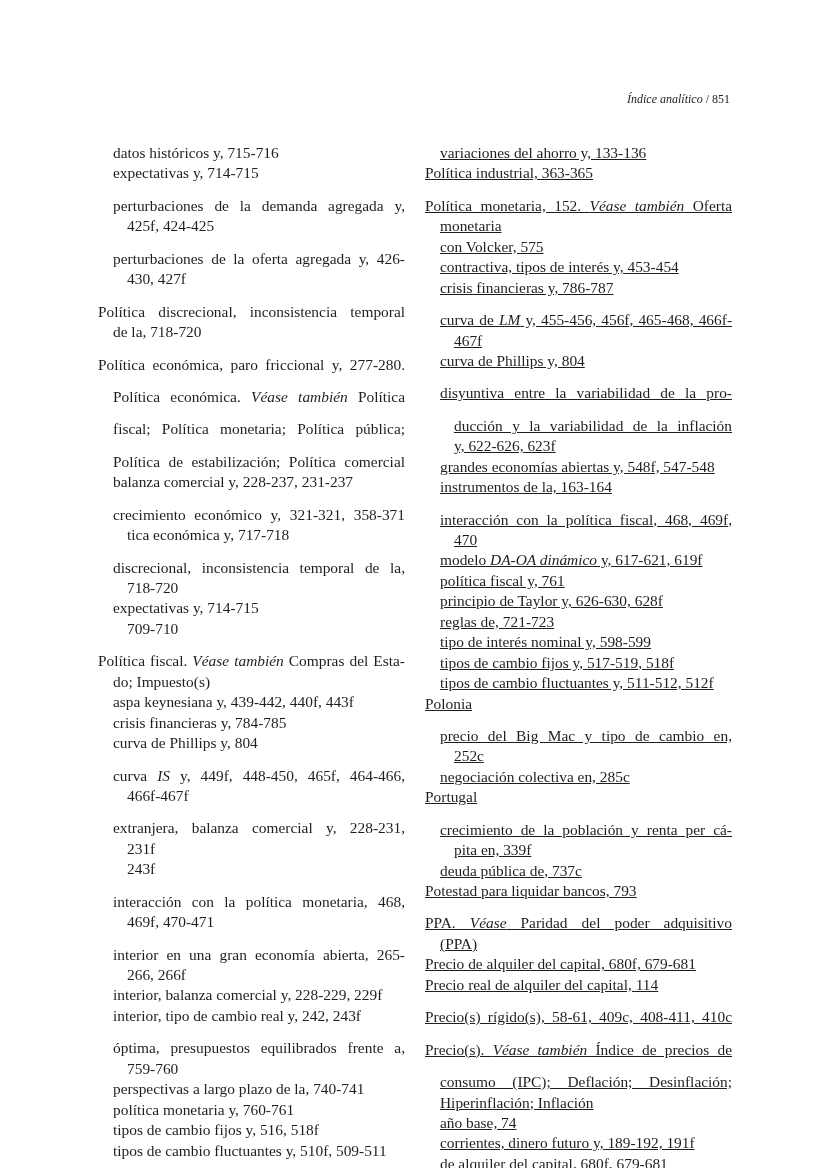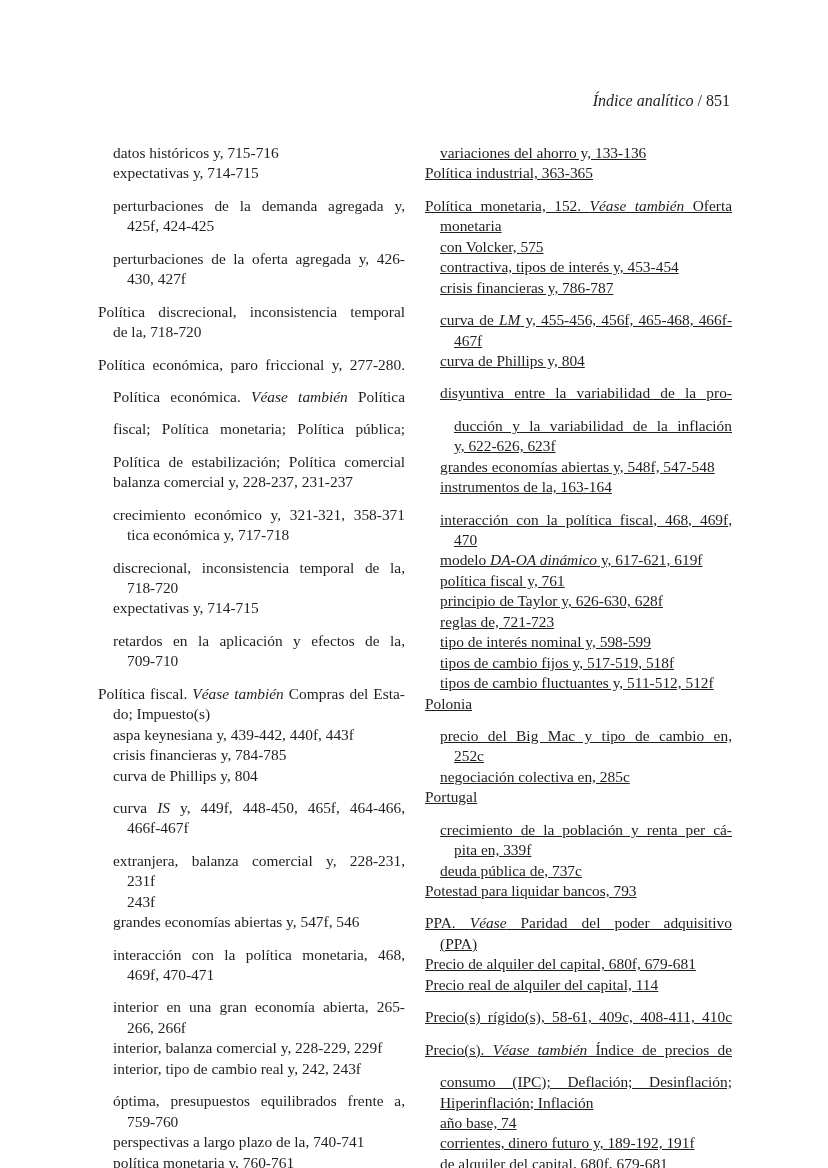--- a/index.html
+++ b/index.html
@@ -1,18 +1,18 @@
 <!DOCTYPE html>
 <html><head>
 <meta charset="utf-8">
 <style>
   html, body { margin: 0; padding: 0; background: #ffffff; }
   body { width: 828px; height: 1168px; position: relative; overflow: hidden;
          font-family: "Liberation Serif", "DejaVu Serif", serif; color: #1e1e1e; }
-  .header { position: absolute; top: 92px; right: 98px; font-size: 16px; }
+  .header { position: absolute; top: 92px; right: 98px; font-size: 12px; }
   .header .title { font-style: italic; }
   .col { position: absolute; top: 143px; width: 307px; }
   .col.left { left: 98px; }
   .col.right { left: 425px; text-decoration: underline; }
   .line { height: 20.45px; line-height: 20.45px; font-size: 15.4px; white-space: nowrap; }
   .line.justify { text-align: justify; text-align-last: justify; white-space: normal; overflow: hidden; margin-top: 12px; }
   .l0 { padding-left: 0; }
   .l1 { padding-left: 15px; }
   .l2 { padding-left: 29px; }
   .it { font-style: italic; }
@@ -36,33 +36,31 @@
     <div class="line l0 justify"><span>Política económica, paro friccional y, 277-280.</span></div>
     <div class="line l1 justify"><span>Política económica. </span><span class="it">Véase también</span><span> Política</span></div>
     <div class="line l1 justify"><span>fiscal; Política monetaria; Política pública;</span></div>
     <div class="line l1 justify"><span>Política de estabilización; Política comercial</span></div>
     <div class="line l1"><span>balanza comercial y, 228-237, 231-237</span></div>
     <div class="line l1 justify"><span>crecimiento económico y, 321-321, 358-371</span></div>
     <div class="line l2"><span>tica económica y, 717-718</span></div>
     <div class="line l1 justify"><span>discrecional, inconsistencia temporal de la,</span></div>
     <div class="line l2"><span>718-720</span></div>
     <div class="line l1"><span>expectativas y, 714-715</span></div>
-    <div class="line l1 justify"><span>retardos en la aplicación y efectos de la,</span></div>
     <div class="line l2"><span>709-710</span></div>
     <div class="line l0 justify"><span>Política fiscal. </span><span class="it">Véase también</span><span> Compras del Esta-</span></div>
     <div class="line l1"><span>do; Impuesto(s)</span></div>
     <div class="line l1"><span>aspa keynesiana y, 439-442, 440f, 443f</span></div>
     <div class="line l1"><span>crisis financieras y, 784-785</span></div>
     <div class="line l1"><span>curva de Phillips y, 804</span></div>
     <div class="line l1 justify"><span>curva </span><span class="it">IS</span><span> y, 449f, 448-450, 465f, 464-466,</span></div>
     <div class="line l2"><span>466f-467f</span></div>
     <div class="line l1 justify"><span>extranjera, balanza comercial y, 228-231,</span></div>
     <div class="line l2"><span>231f</span></div>
     <div class="line l2"><span>243f</span></div>
-    <div class="line l1"><span>grandes economías abiertas y, 547f, 546</span></div>
     <div class="line l1 justify"><span>interacción con la política monetaria, 468,</span></div>
     <div class="line l2"><span>469f, 470-471</span></div>
     <div class="line l1 justify"><span>interior en una gran economía abierta, 265-</span></div>
     <div class="line l2"><span>266, 266f</span></div>
     <div class="line l1"><span>interior, balanza comercial y, 228-229, 229f</span></div>
     <div class="line l1"><span>interior, tipo de cambio real y, 242, 243f</span></div>
     <div class="line l1 justify"><span>óptima, presupuestos equilibrados frente a,</span></div>
     <div class="line l2"><span>759-760</span></div>
     <div class="line l1"><span>perspectivas a largo plazo de la, 740-741</span></div>
     <div class="line l1"><span>política monetaria y, 760-761</span></div>

